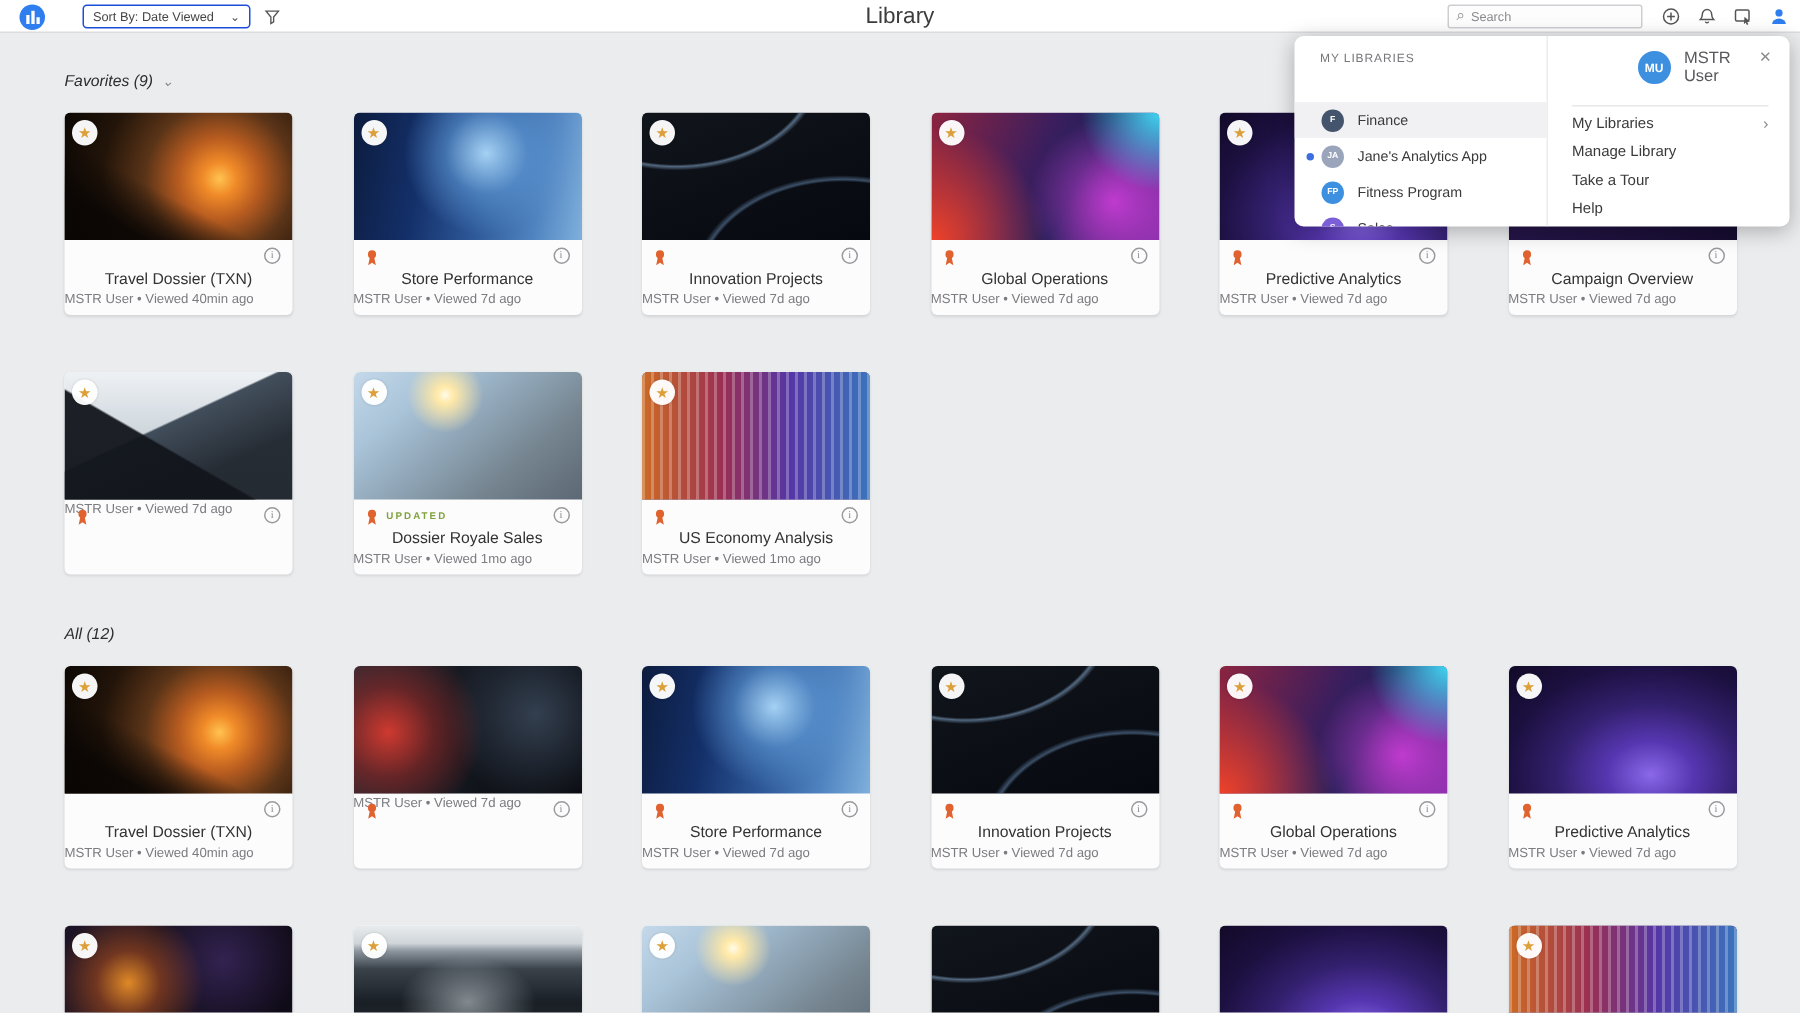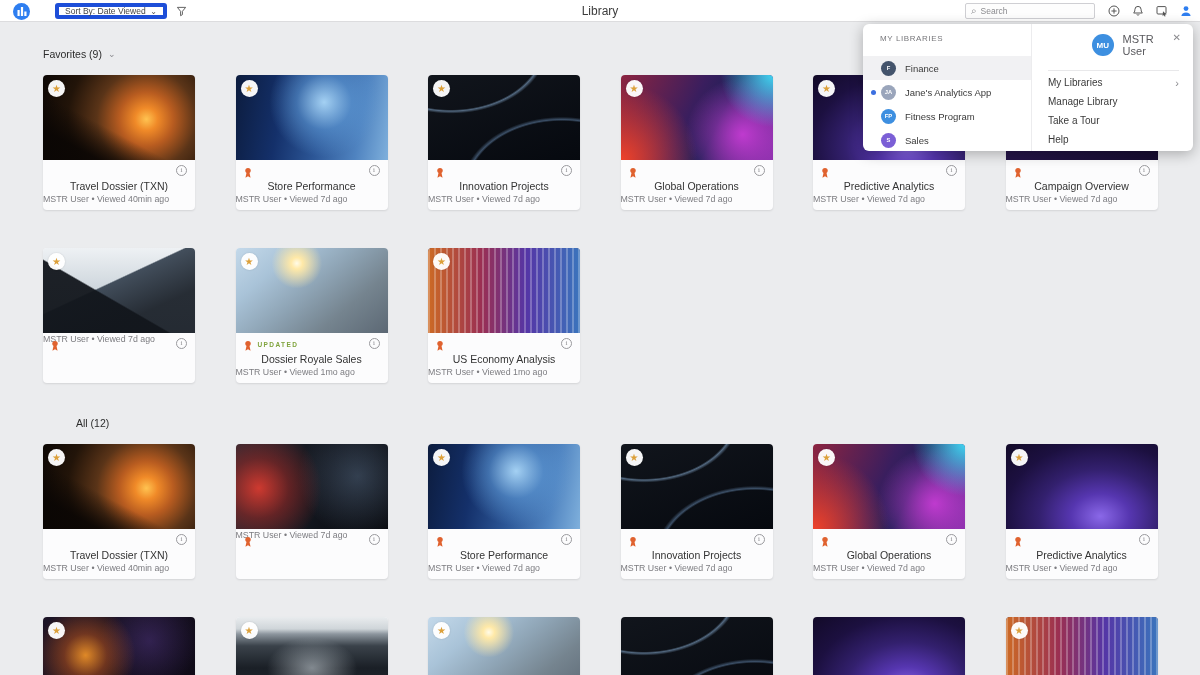--- a/index.html
+++ b/index.html
@@ -16,54 +16,55 @@
     position:relative; height:22px; background:#ffffff;
     border-bottom:1px solid #dcdcde; z-index:40;
   }
   .logo{
     position:absolute; left:13px; top:2.5px; width:17px; height:17px;
     border-radius:50%; background:#2e7ef0; display:flex; align-items:center; justify-content:center;
     cursor:pointer;
   }
   .sort-select{
     position:absolute; left:55px; top:3px; width:112px; height:16px;
-    border:4px solid #1d4ed8; border-radius:3px; background:#fff;
+    border:1px solid #1d4ed8; border-radius:3px; background:#fff;
     display:flex; align-items:center; padding:0 6px; font-size:8.5px; color:#444;
   }
   .sort-select .chev{ margin-left:auto; font-size:8px; color:#555; }
   .filter-btn{
     position:absolute; left:174px; top:4px; width:14px; height:14px;
     display:flex; align-items:center; justify-content:center;
   }
   .page-title{
     position:absolute; left:0; right:0; top:0; height:28px;
-    text-align:center; line-height:22px; font-size:12px; color:#3c3c3c;
+    text-align:center; line-height:22px; font-size:15px; color:#3c3c3c;
   }
   .search-box{
     position:absolute; right:105px; top:3px; width:130px; height:16px;
     border:1px solid #cfcfd3; border-radius:2px; background:#fdfdfd;
     display:flex; align-items:center; padding:0 5px; gap:4px;
     font-size:8.5px; color:#8a8a8e;
   }
   .search-box .mag{ font-size:10px; color:#8a8a8e; line-height:10px; }
   .tb-icons{
     position:absolute; right:8px; top:0; height:22px;
     display:flex; align-items:center; gap:11px;
   }
   .tb-icons span{ display:flex; align-items:center; justify-content:center; width:13px; height:13px; }
   
   .content{ position:relative; z-index:1; }
   .section{ margin-left:43px; }
   .section-header{
     display:flex; align-items:center; gap:6px;
     font-size:10.5px; font-weight:500; color:#2d2d2d;
     height:16px;
+    font-style:italic;
   }
   .sec-fav .section-header{ margin-top:24px; }
-  .sec-all .section-header{ margin-top:32px;margin-left:33px; }
+  .sec-all .section-header{ margin-top:32px; }
   .section-header .sec-chev{ font-size:9px; color:#8a8a8e; font-weight:400; }
   .card-grid{
     margin-top:13px; display:flex; flex-wrap:wrap;
     gap:38px 40.5px; width:1158px;
   }
   .card{
     width:152px; height:135px; border-radius:4px; overflow:hidden;
     background:#fcfcfd; box-shadow:0 1px 2px rgba(0,0,0,0.10);
     position:relative; cursor:pointer;
   }
@@ -135,21 +136,21 @@
   
   .menu-panel{
     position:absolute; left:863px; top:24px; width:330px; height:127px;
     background:#fff; border-radius:6px; box-shadow:0 3px 14px rgba(0,0,0,0.28);
     z-index:60; display:flex; overflow:hidden;
   }
   .menu-left{ width:169px; border-right:1px solid #ececee; padding-top:10px; }
   .libs-header{
     margin-left:17px; font-size:8px; letter-spacing:0.6px; color:#77777b; height:12px;
   }
-  .libs-list{ margin-top:10px; }
+  .libs-list{ margin-top:22px; }
   .lib-item{
     position:relative; height:24px; display:flex; align-items:center; gap:9px;
     padding-left:18px; font-size:9.5px; color:#3a3a3a; cursor:pointer;
   }
   .lib-item.selected{ background:#f1f1f3; }
   .lib-dot{
     position:absolute; left:8px; top:50%; margin-top:-2.5px;
     width:5px; height:5px; border-radius:50%; background:#3b6fe0; display:none;
   }
   .lib-item.current .lib-dot{ display:block; }

